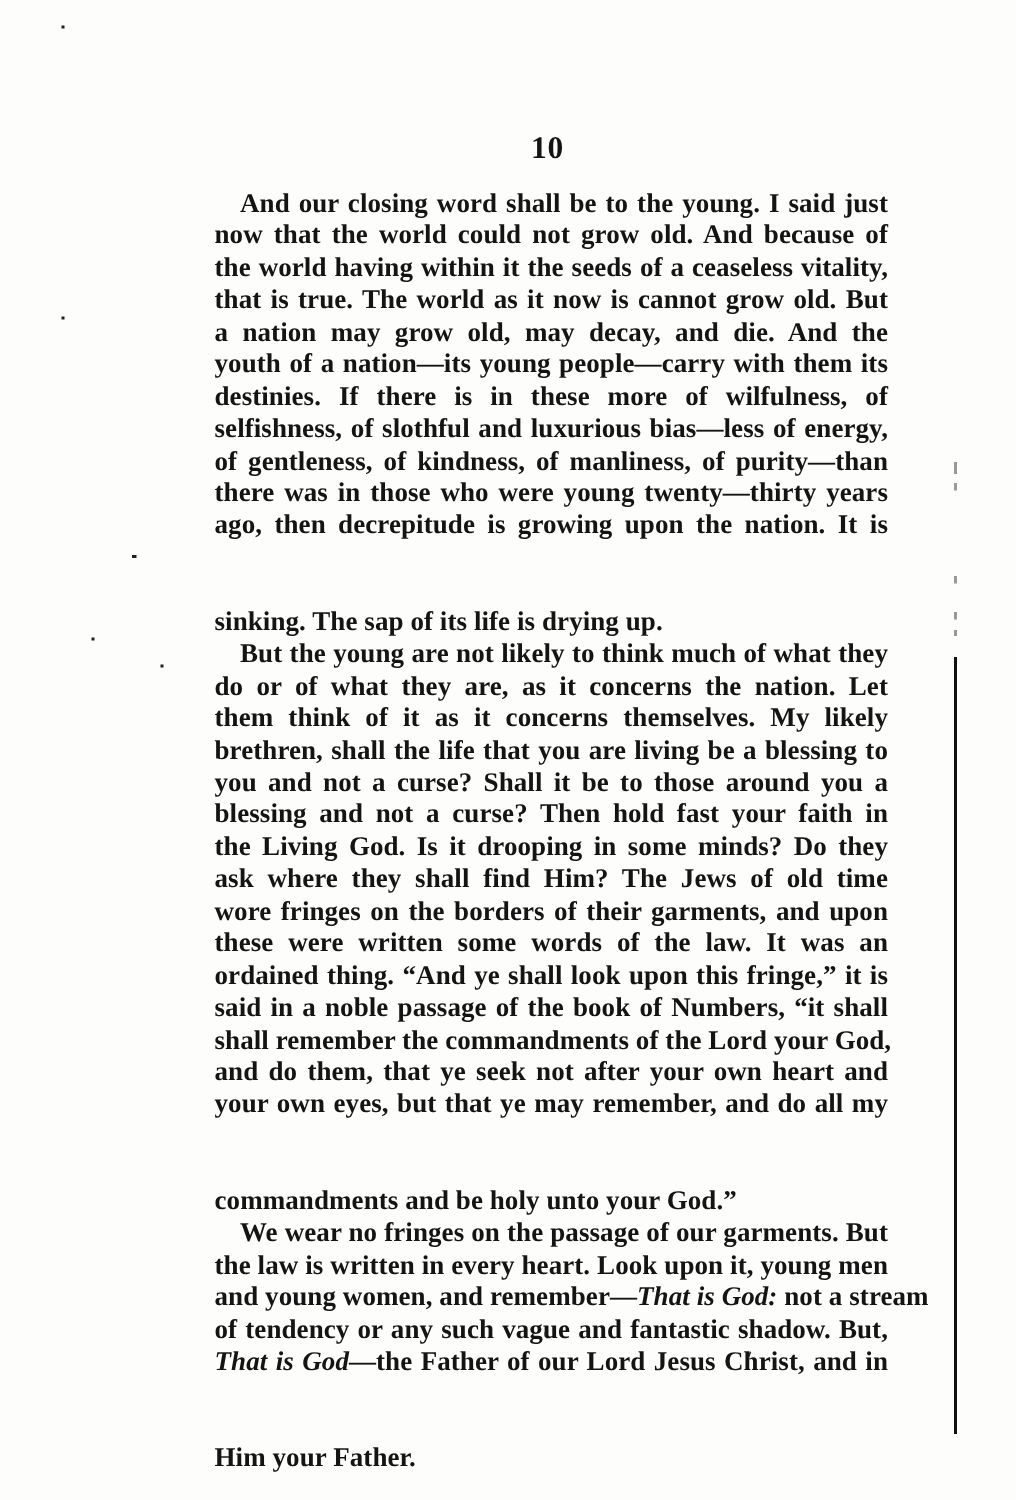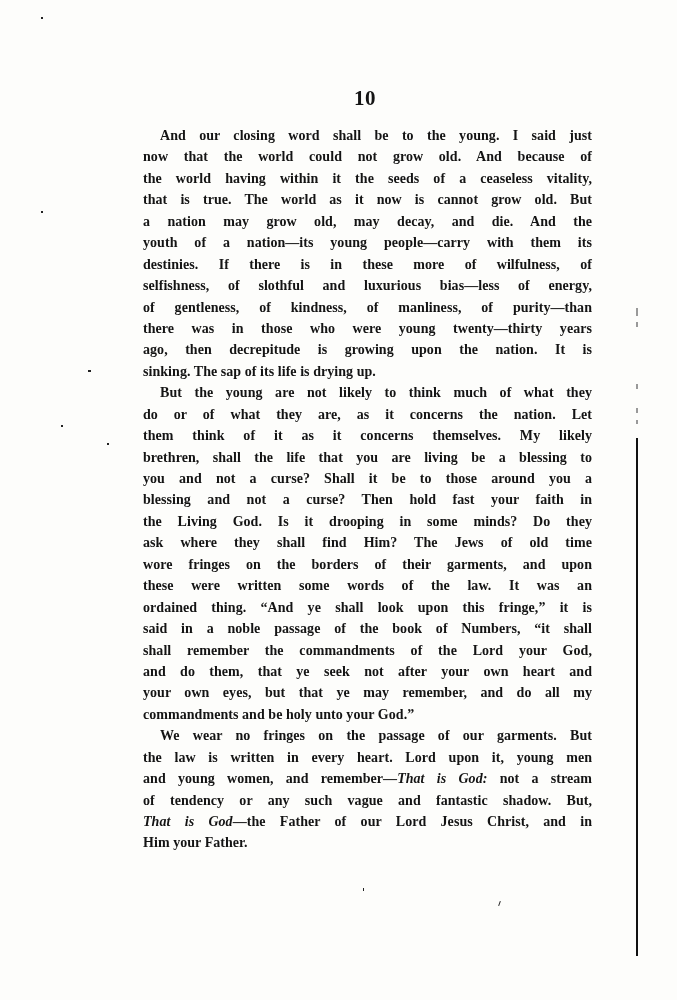--- a/index.html
+++ b/index.html
@@ -9,24 +9,24 @@
   }
   .page-number {
     position: absolute; left: 0; width: 730px; top: 86px; text-align: center;
     font-size: 21px; font-weight: bold; letter-spacing: 0.5px;
   }
   .text-block {
     position: absolute; left: 143px; top: 125px; width: 449px;
   }
   .line {
     display: block; height: 21.45px; line-height: 21.45px;
-    font-size: 14px; font-weight: bold; white-space: nowrap;
+    font-size: 18px; font-weight: bold; white-space: nowrap;
     text-align: justify; text-align-last: justify; letter-spacing: 0.05px;
   }
-  .line.last { text-align-last: left; }
+  .line.last { text-align-last: left; margin-top: 43px; }
   .line.indent { padding-left: 17px; }
   .line i { }
   .rule {
     position: absolute; left: 636px; width: 1.5px; background: #111;
   }
   .speck { position: absolute; background: #222; }
 </style>
 </head>
 <body>
 
@@ -63,21 +63,21 @@
     <span class="line">ordained thing.  “And ye shall look upon this fringe,” it is</span>
     <span class="line">said in a noble passage of the book of Numbers, “it shall</span>
     <span class="line">shall remember the commandments of the Lord your God,</span>
     <span class="line">and do them, that ye seek not after your own heart and</span>
     <span class="line">your own eyes, but that ye may remember, and do all my</span>
     <span class="line last">commandments and be holy unto your God.”</span>
   </div>
 
   <div>
     <span class="line indent">We wear no fringes on the passage of our garments.  But</span>
-    <span class="line">the law is written in every heart.  Lord upon it, young men</span>
+    <span class="line">the law is written in every heart.  Look upon it, young men</span>
     <span class="line"><span>and young women, and remember—</span><i>That is God:</i><span> not a stream</span></span>
     <span class="line">of tendency or any such vague and fantastic shadow.  But,</span>
     <span class="line"><i>That is God</i><span>—the Father of our Lord Jesus Christ, and in</span></span>
     <span class="line last">Him your Father.</span>
   </div>
 </div>
 
 <div class="rule" style="top:438px;height:518px;"></div>
 <div class="rule" style="top:308px;height:8px;background:#999;"></div>
 <div class="rule" style="top:322px;height:5px;background:#999;"></div>

